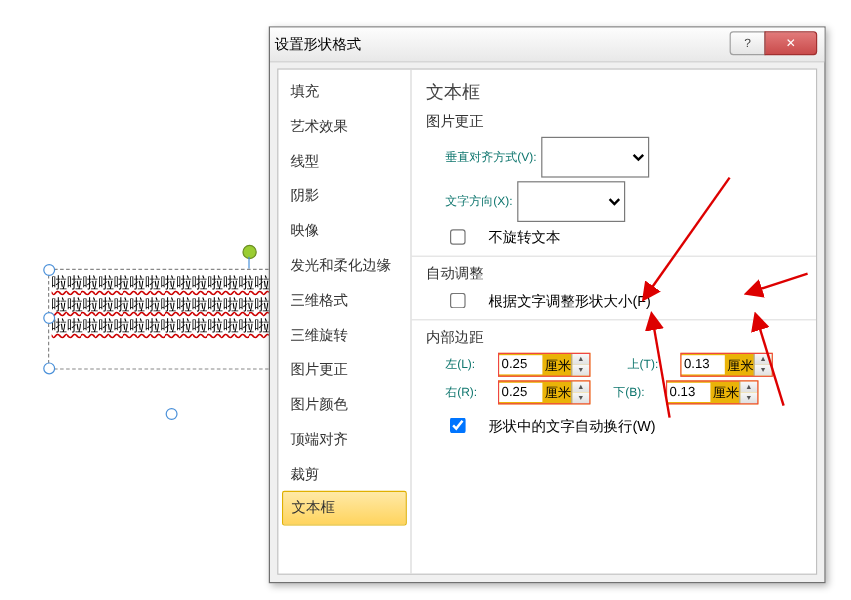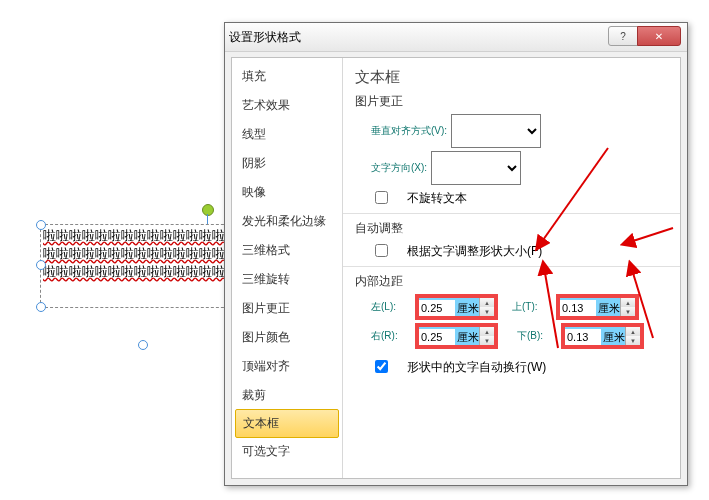--- a/index.html
+++ b/index.html
@@ -20,21 +20,21 @@
 .dlg-body{position:absolute;left:6px;top:34px;right:6px;bottom:6px;background:#fff;border:1px solid #c0c0c0;display:flex}
 .sidebar{width:110px;border-right:1px solid #d8d8d8;padding:4px 0}
 .sidebar .item{padding:6px 10px;color:#333;cursor:default}
 .sidebar .item.sel{background:linear-gradient(#ffe9a6,#ffd45e);border:1px solid #e0b000;margin:-1px 3px;border-radius:2px;padding:5px 7px}
 .content{flex:1;padding:10px 12px;position:relative}
 .section-title{font-size:15px;color:#444;margin-bottom:4px}
 .group-label{font-size:12px;color:#333;margin:6px 0 4px}
 .row{display:flex;align-items:center;margin:3px 0;gap:4px}
 .row label{font-size:10px;color:#0f766e;margin-left:16px}
 select{font-size:12px;border:1px solid #7a7a7a;height:20px;background:#fff;padding:16px 4px}
-.spinner{display:inline-flex;align-items:flex-end;border:4px solid #ef4444;height:18px;background:#7dd3fc}
+.spinner{display:inline-flex;align-items:center;border:1px solid #ef4444;height:18px;background:#eab308}
 .spinner input{border:none;width:32px;height:16px;font-size:11px;padding:0 2px;outline:none}
 .spinner .unit{font-size:11px;padding:0 2px;color:#000;white-space:nowrap;overflow:hidden;width:20px}
 .spinner .spin{width:14px;height:18px;display:flex;flex-direction:column;border-left:1px solid #aaa}
 .spinner .spin div{flex:1;display:flex;align-items:center;justify-content:center;font-size:6px;background:linear-gradient(#f8f8f8,#e0e0e0);color:#555}
 .chk{display:flex;align-items:flex-end;margin-left:16px;gap:16px}
 .chk input{width:13px;height:13px}
 .hr{border-top:1px solid #e0e0e0;margin:6px -12px}
 .arrow{position:absolute;pointer-events:none}
 </style>
 </head>
@@ -74,21 +74,20 @@
       <div class="item">阴影</div>
       <div class="item">映像</div>
       <div class="item">发光和柔化边缘</div>
       <div class="item">三维格式</div>
       <div class="item">三维旋转</div>
       <div class="item">图片更正</div>
       <div class="item">图片颜色</div>
       <div class="item">顶端对齐</div>
       <div class="item">裁剪</div>
       <div class="item sel">文本框</div>
-      <div class="item">可选文字</div>
     </div>
     <div class="content">
       <div class="section-title">文本框</div>
       <div class="group-label">图片更正</div>
       <div class="row">
         <label>垂直对齐方式(V):</label>
         <select style="width:90px"><option>顶端对齐</option></select>
       </div>
       <div class="row">
         <label>文字方向(X):</label>
@@ -109,21 +108,21 @@
       <div class="row">
         <label style="width:40px">左(L):</label>
         <div class="spinner">
           <input value="0.25" style="">
             <span class="unit">厘米</span>
           <div class="spin">
               <div>▲</div>
               <div>▼</div>
             </div>
         </div>
-        <label style="width:40px;margin-left:10px">上(T):</label>
+        <label style="width:40px;margin-left:27px">上(T):</label>
         <div class="spinner">
           <input value="0.13" style="">
             <span class="unit">厘米</span>
           <div class="spin">
               <div>▲</div>
               <div>▼</div>
             </div>
         </div>
       </div>
       <div class="row">

